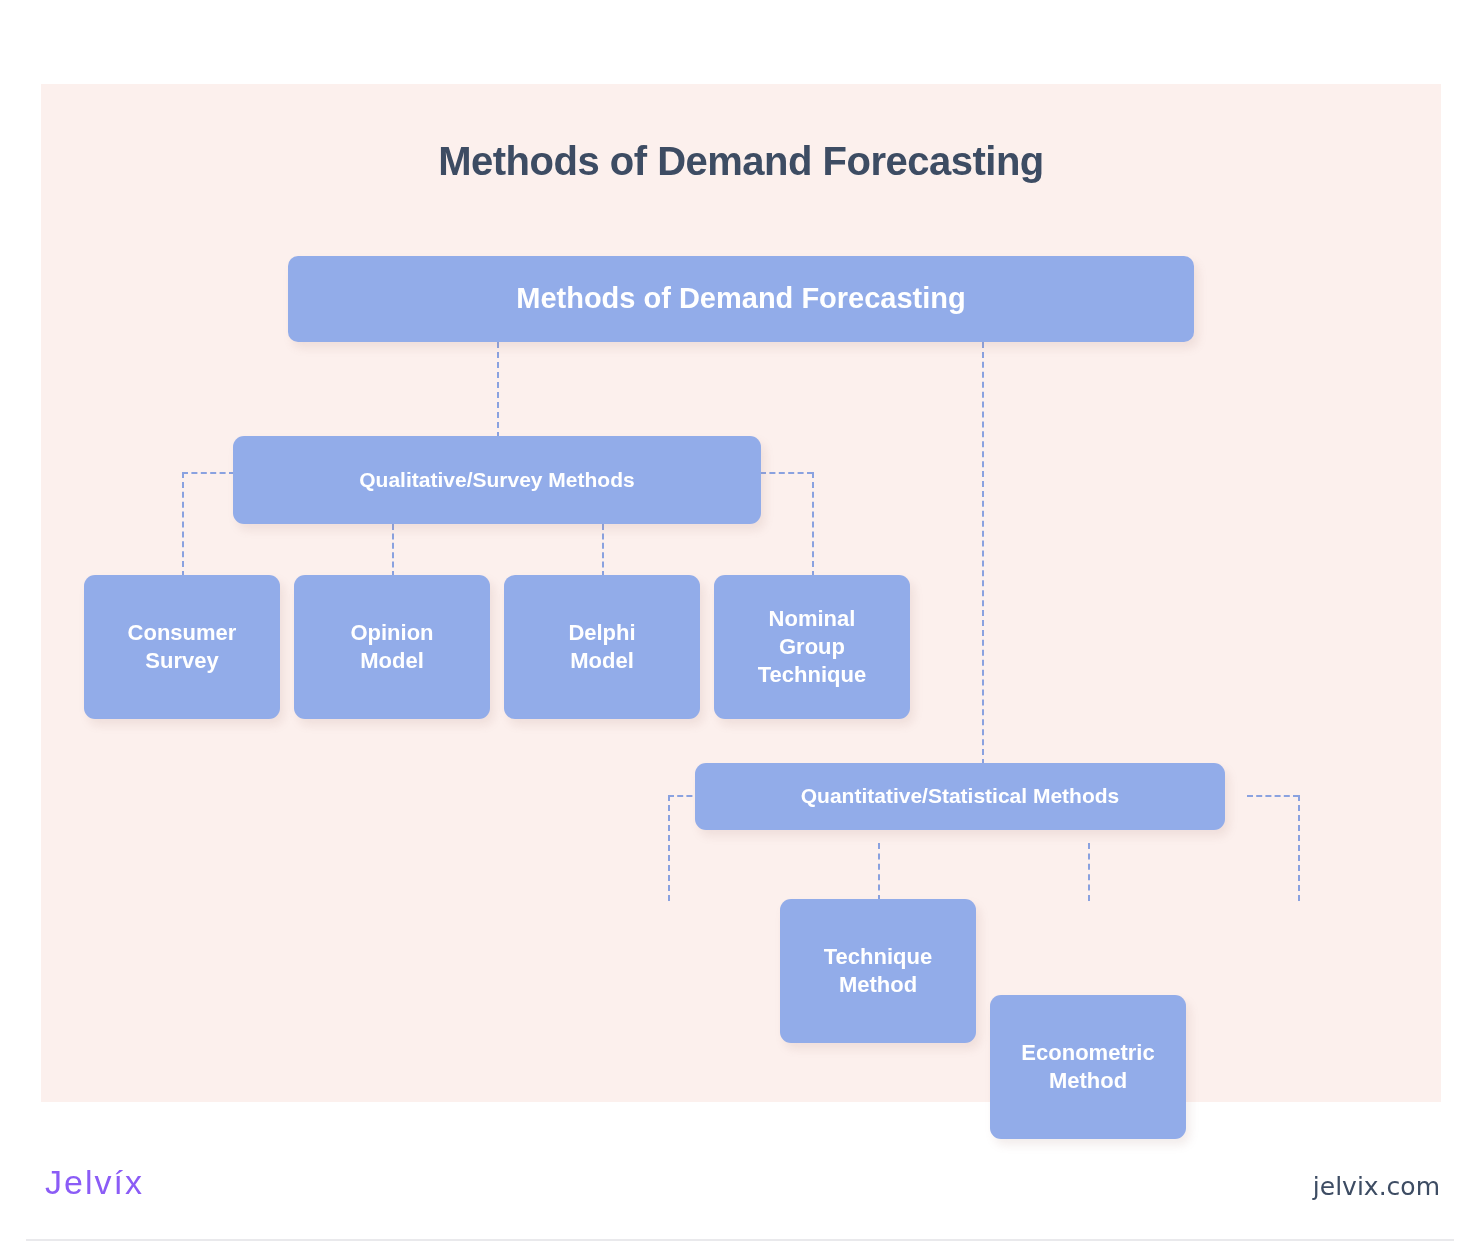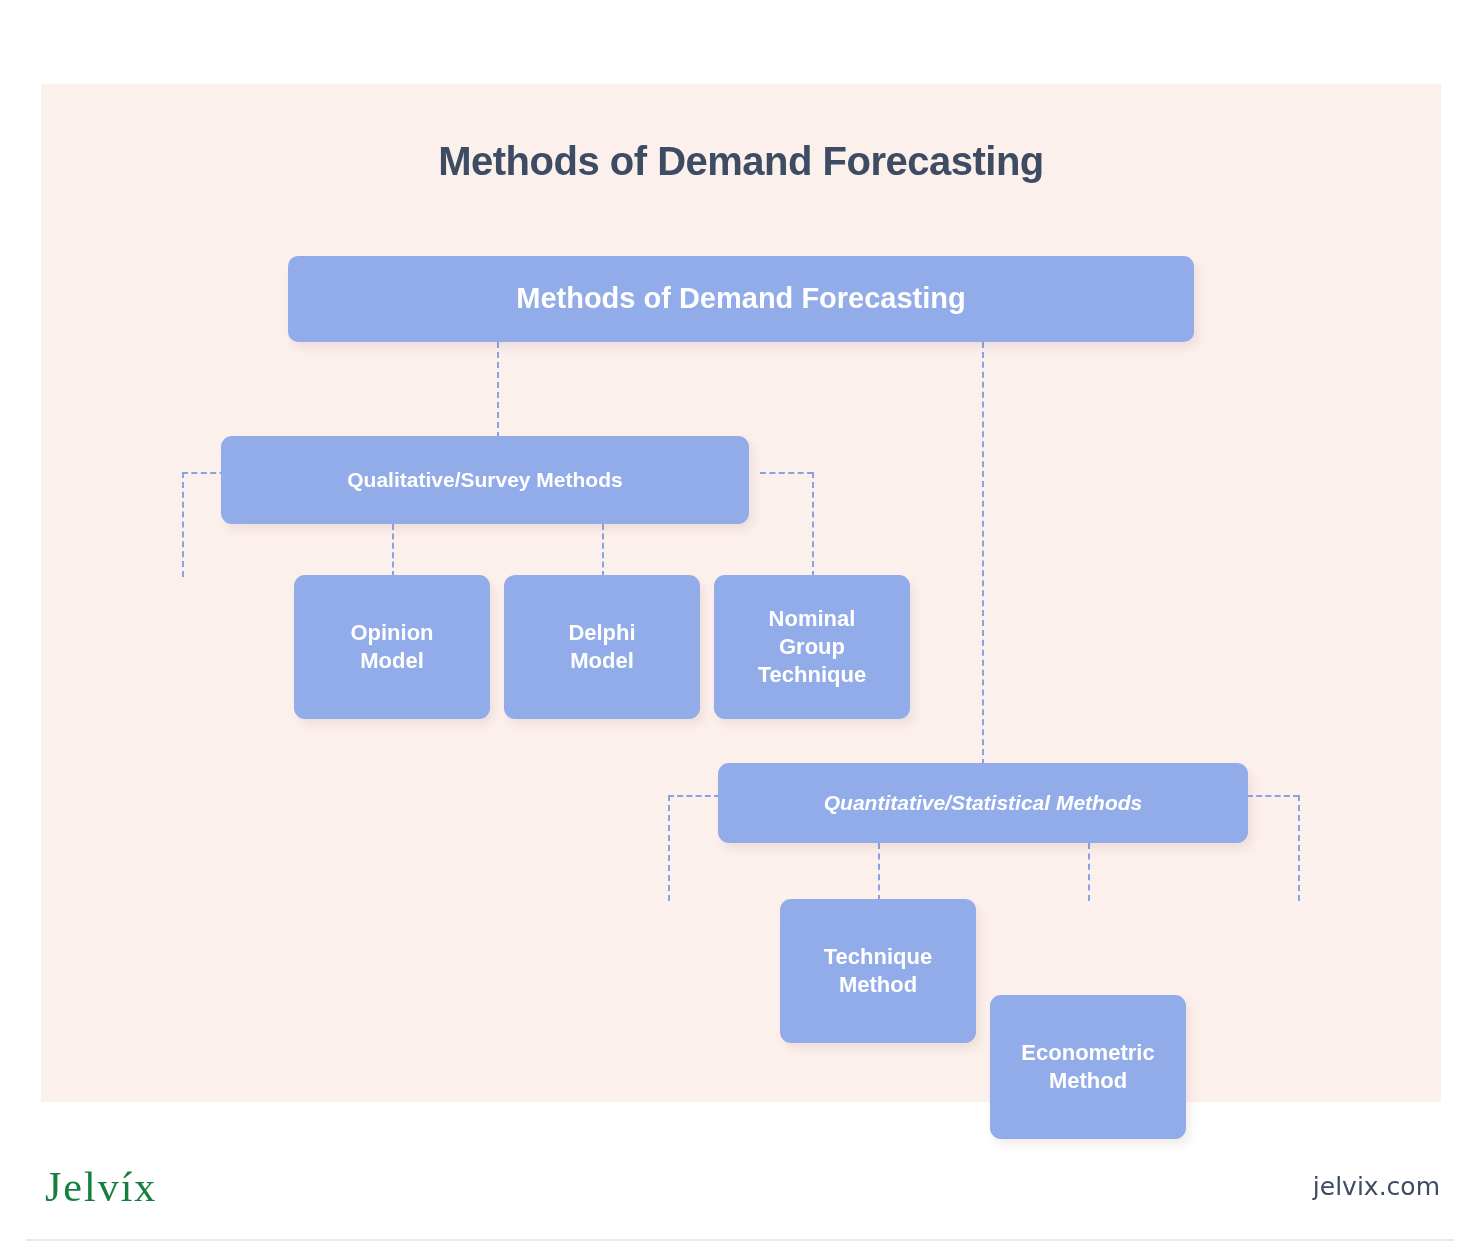--- a/index.html
+++ b/index.html
@@ -51,22 +51,22 @@
     align-items: center;
     justify-content: center;
     text-align: center;
     line-height: 1.28;
     box-shadow: 4px 6px 10px rgba(160, 120, 110, 0.14);
     padding: 4px 8px;
     white-space: pre-line;
   }
   .node.root      { left: 247px; top: 172px; width: 906px; height: 86px; font-size: 29px; border-radius: 10px; }
   .node.branch    { font-size: 21px; border-radius: 11px; }
-  .node.qual      { left: 180px; top: 352px; width: 528px; height: 88px; }
-  .node.quant     { left: 677px; top: 679px; width: 530px; height: 80px; font-style: italic; }
+  .node.qual      { left: 192px; top: 352px; width: 528px; height: 88px; }
+  .node.quant     { left: 654px; top: 679px; width: 530px; height: 67px; }
   .node.leaf      { font-size: 22px; border-radius: 11px; width: 196px; height: 144px; }
 
   .leaf-cs  { left: 43px;   top: 491px; }
   .leaf-om  { left: 253px;  top: 491px; }
   .leaf-dm  { left: 463px;  top: 491px; }
   .leaf-ngt { left: 673px;  top: 491px; }
 
   .leaf-tp  { left: 530px;  top: 815px; }
   .leaf-bm  { left: 739px;  top: 815px; }
   .leaf-em  { left: 949px;  top: 863px; margin-top: 48px; }
@@ -82,23 +82,23 @@
     position: absolute;
     height: 0;
     border-top: 2px dashed #8aa2e0;
   }
 
   
   .footer-logo {
     position: absolute;
     left: 45px;
     top: 1163px;
-    font-size: 42px;
-    color: #15803d;
-    font-family: Liberation Serif, serif;
+    font-size: 34px;
+    color: #8b5cf6;
+    font-family: Liberation Sans, sans-serif;
     font-weight: 300;
     letter-spacing: 2px;
   }
   .footer-url {
     position: absolute;
     right: 40px;
     top: 1172px;
     font-size: 25px;
     color: #3d4c63;
     font-family: "DejaVu Sans", sans-serif;
@@ -142,20 +142,22 @@
     <div class="conn-v" style="left:1047px; top:759px; height:58px;"></div>
     <div class="conn-h" style="left:1206px; top:711px; width:52px;"></div>
     <div class="conn-v" style="left:1257px; top:711px; height:106px;"></div>
 
     <div class="node root">Methods of Demand Forecasting</div>
 
     <div class="node branch qual">Qualitative/Survey Methods</div>
 
     <div class="node branch quant">Quantitative/Statistical Methods</div>
 
+    <div class="node leaf leaf-cs">Consumer
+Survey</div>
     <div class="node leaf leaf-om">Opinion
 Model</div>
     <div class="node leaf leaf-dm">Delphi
 Model</div>
     <div class="node leaf leaf-ngt">Nominal
 Group
 Technique</div>
 
     <div class="node leaf leaf-bm">Technique
 Method</div>

